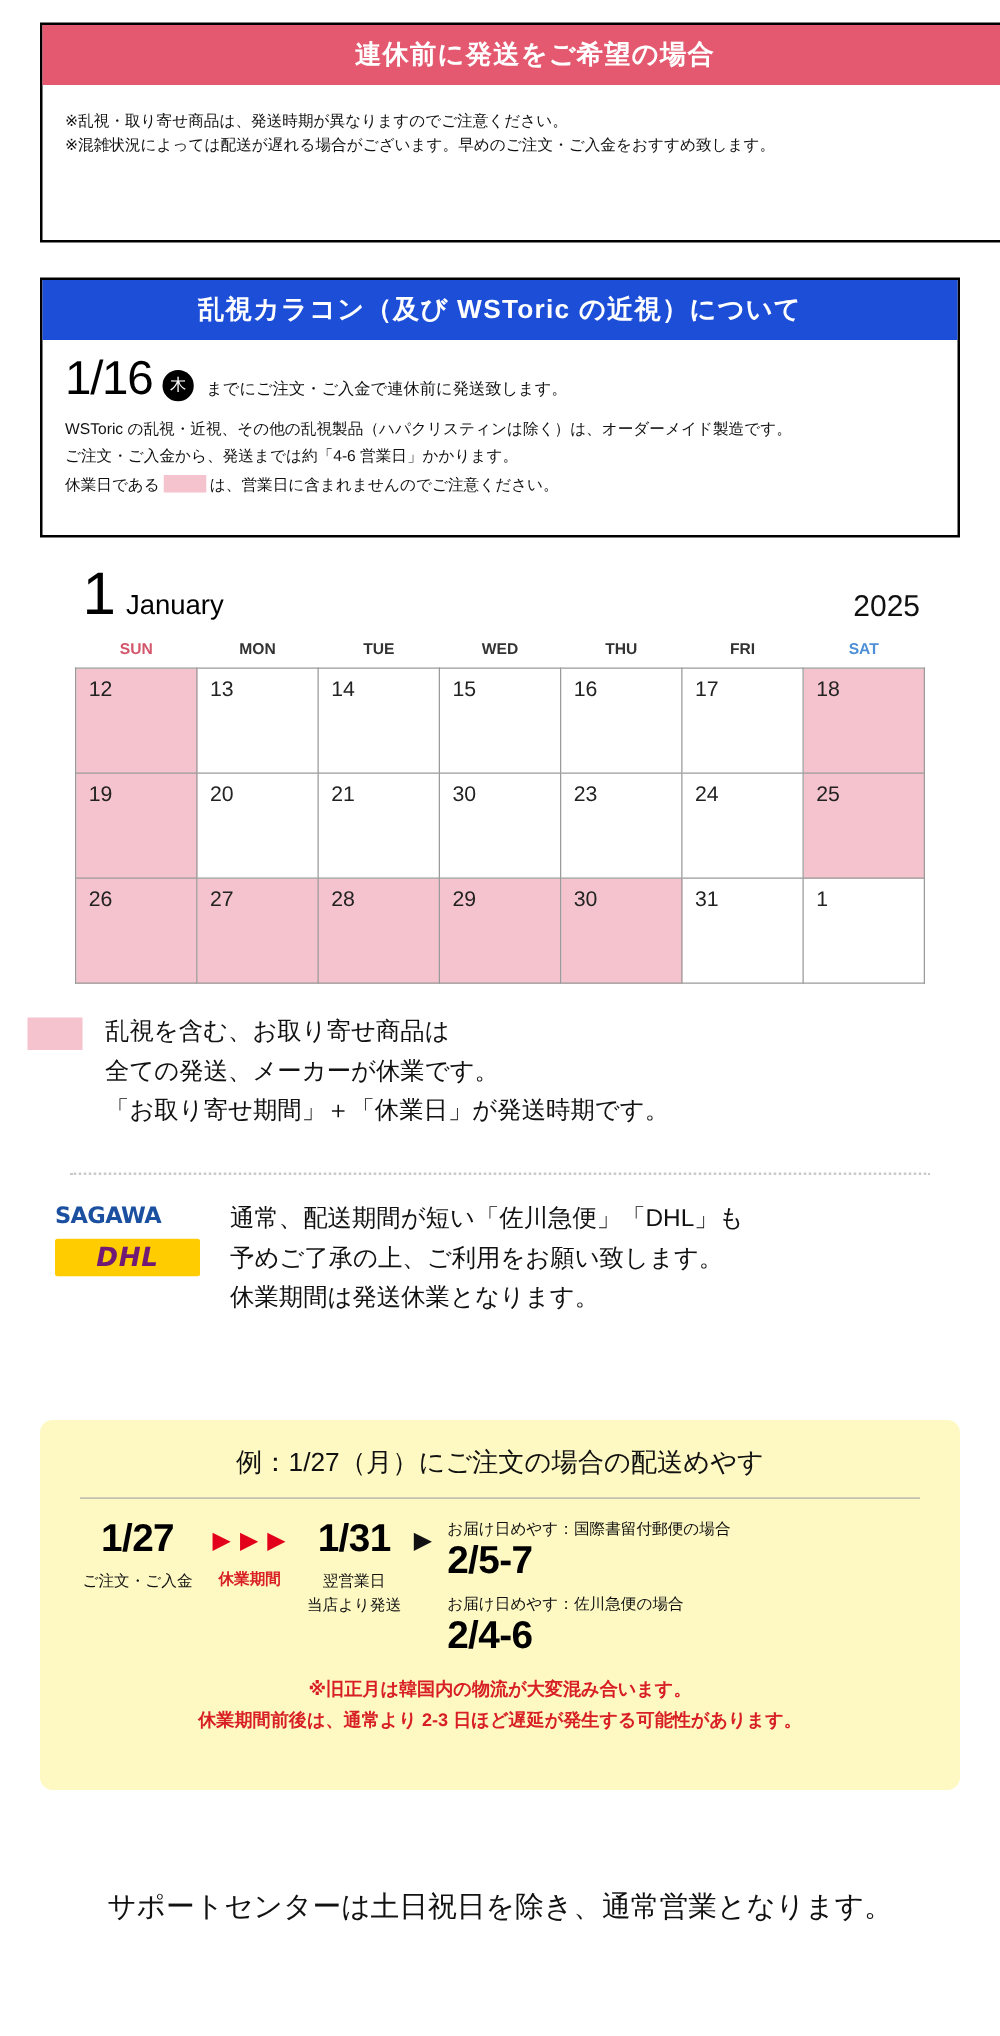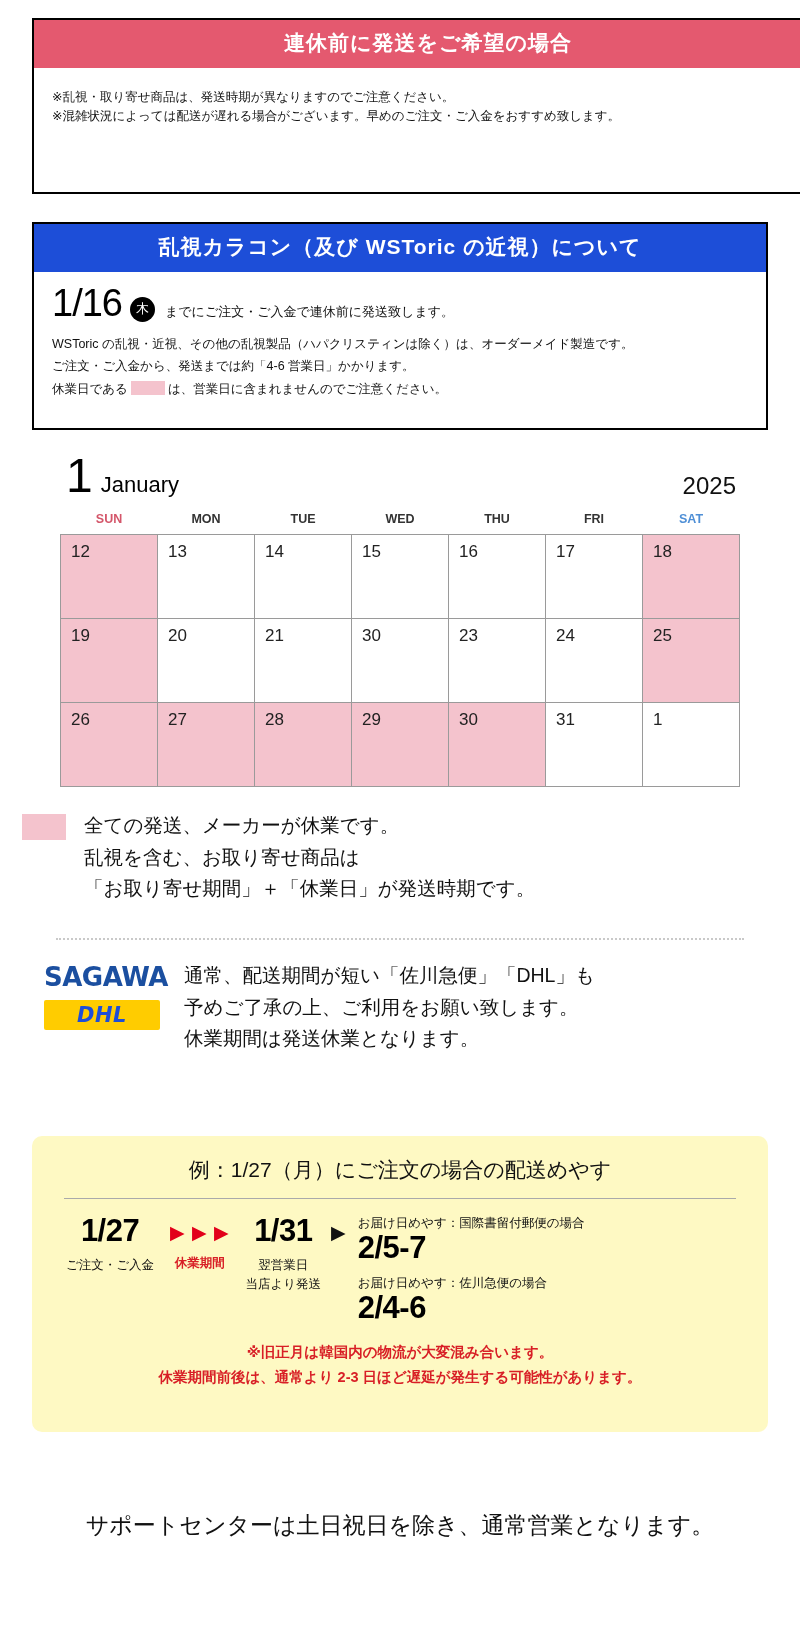--- a/index.html
+++ b/index.html
@@ -124,34 +124,34 @@
   .dotted {
     position: absolute; left: 56px; top: 938px; width: 688px;
     border-top: 2px dotted #c9c9c9;
   }
 
   
   .carriers { position: absolute; left: 44px; top: 958px; width: 740px; display: flex; }
   .carrier-logos { width: 140px; flex: none; padding-top: 4px; }
   .sagawa-logo {
     color: #1b4fa0;
-    font-size: 26px;
+    font-size: 18px;
     font-weight: bold;
     letter-spacing: -0.5px;
     font-family: "DejaVu Sans", sans-serif;
   }
   .dhl-logo {
     margin-top: 8px;
     width: 116px; height: 30px;
     background: #ffcc00;
     border-radius: 2px;
     display: flex; align-items: center; justify-content: center;
   }
   .dhl-logo span {
-    color: #1d4ed8;
+    color: #701a75;
     font-size: 21px;
     font-weight: bold;
     font-style: italic;
     letter-spacing: 0.5px;
     font-family: "DejaVu Sans", sans-serif;
   }
   .carrier-text { font-size: 19.5px; line-height: 1.62; color: #111; padding-top: 2px; }
 
   
   .example {
@@ -277,22 +277,22 @@
             <td class="muted">1</td>
           </tr>
         </tbody>
     </table>
   </div>
 
   <div class="legend">
     <div class="legend-row">
       <div class="legend-swatch"></div>
       <div class="legend-text">
+        <div>乱視を含む、お取り寄せ商品は</div>
         <div>全ての発送、メーカーが休業です。</div>
-        <div>乱視を含む、お取り寄せ商品は</div>
         <div>「お取り寄せ期間」＋「休業日」が発送時期です。</div>
       </div>
     </div>
   </div>
 
   <div class="dotted"></div>
 
   <div class="carriers">
     <div class="carrier-logos">
       <div class="sagawa-logo">SAGAWA</div>

